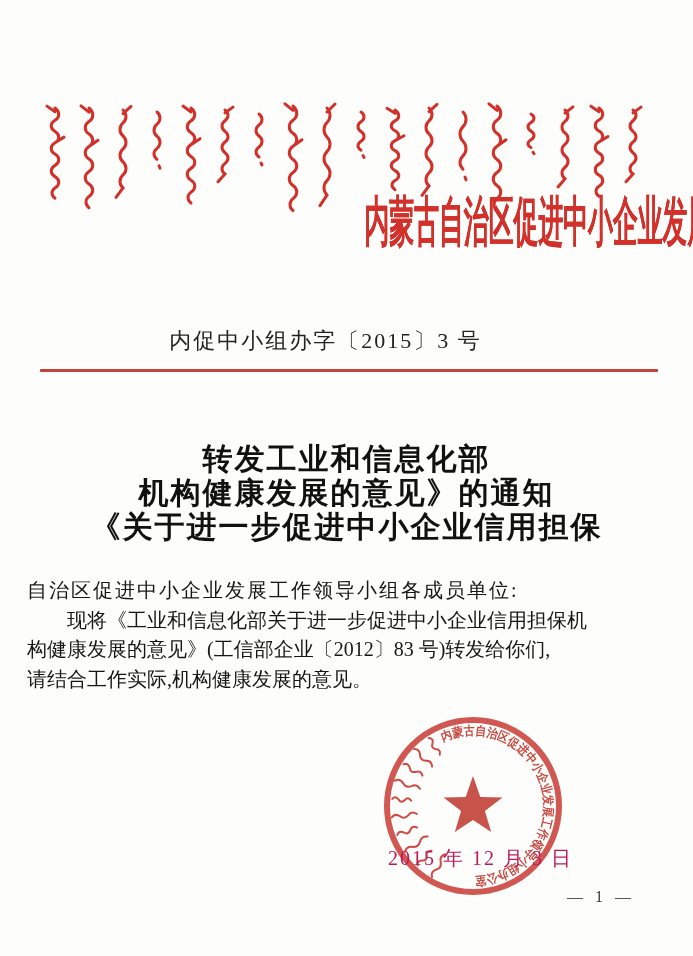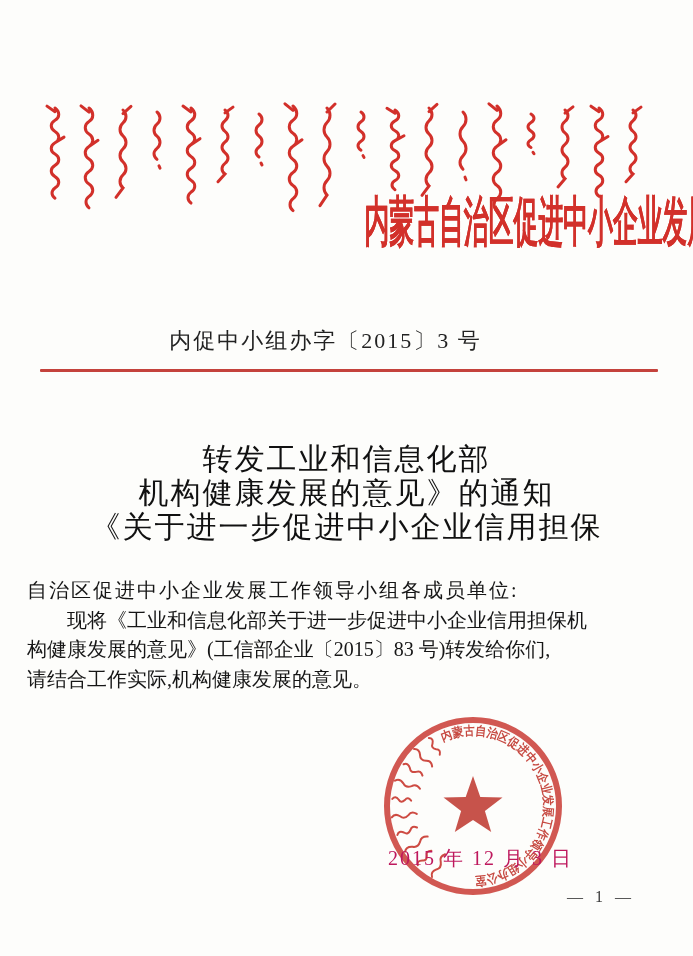--- a/index.html
+++ b/index.html
@@ -18,21 +18,21 @@
     transform:scaleX(0.46);transform-origin:50% 50%;letter-spacing:0;
     text-shadow:0 0 0.5px #d2302a;
   }
   
   .doc-number{position:absolute;left:0;top:326px;width:651px;text-align:center;
     font-size:22px;letter-spacing:2px;color:#222;}
   
   .red-rule{position:absolute;left:40px;top:369px;width:618px;height:3px;background:#c4423c;border-radius:1px;}
   
   .notice-title{position:absolute;left:0;top:442px;width:693px;text-align:center;
-    font-size:30px;line-height:34px;font-weight:400;color:#111;letter-spacing:2px;}
+    font-size:30px;line-height:34px;font-weight:700;color:#111;letter-spacing:2px;}
   
   .body-text{position:absolute;left:27px;top:558px;width:640px;
     font-size:20px;line-height:29.5px;color:#161616;margin-top:18px;}
   .body-text .line{white-space:nowrap;}
   .body-text .salutation{letter-spacing:2px;}
   .body-text .indent{text-indent:2em;}
   
   .seal{position:absolute;left:378px;top:711px;width:190px;height:190px;
     mix-blend-mode:multiply;opacity:0.92;}
   .seal-text{font-family:"Liberation Serif","DejaVu Serif",serif;font-weight:700;}
@@ -82,21 +82,21 @@
 
   <div class="notice-title">
     <div>转发工业和信息化部</div>
     <div>机构健康发展的意见》的通知</div>
     <div>《关于进一步促进中小企业信用担保</div>
   </div>
 
   <div class="body-text">
     <div class="line salutation">自治区促进中小企业发展工作领导小组各成员单位:</div>
     <div class="line indent">现将《工业和信息化部关于进一步促进中小企业信用担保机</div>
-    <div class="line">构健康发展的意见》(工信部企业〔2015〕83 号)转发给你们,</div>
+    <div class="line">构健康发展的意见》(工信部企业〔2012〕83 号)转发给你们,</div>
     <div class="line">请结合工作实际,机构健康发展的意见。</div>
   </div>
 
   <div class="issue-date">2015 年 12 月 3 日</div>
 
   <svg class="seal" viewBox="0 0 190 190" xmlns="http://www.w3.org/2000/svg">
     <defs>
       <path id="sm" d="M0,0 Q4,3 0,7 Q-4,10 0,14 Q4,17 0,21" fill="none" stroke="#cb3b33" stroke-width="2" stroke-linecap="round" vector-effect="non-scaling-stroke"></path>
       <path id="sealTextPath" d="M65,30.6 A71,71 0 0 1 125,159.4 A71,71 0 0 1 65,30.6" fill="none"></path>
     </defs>

